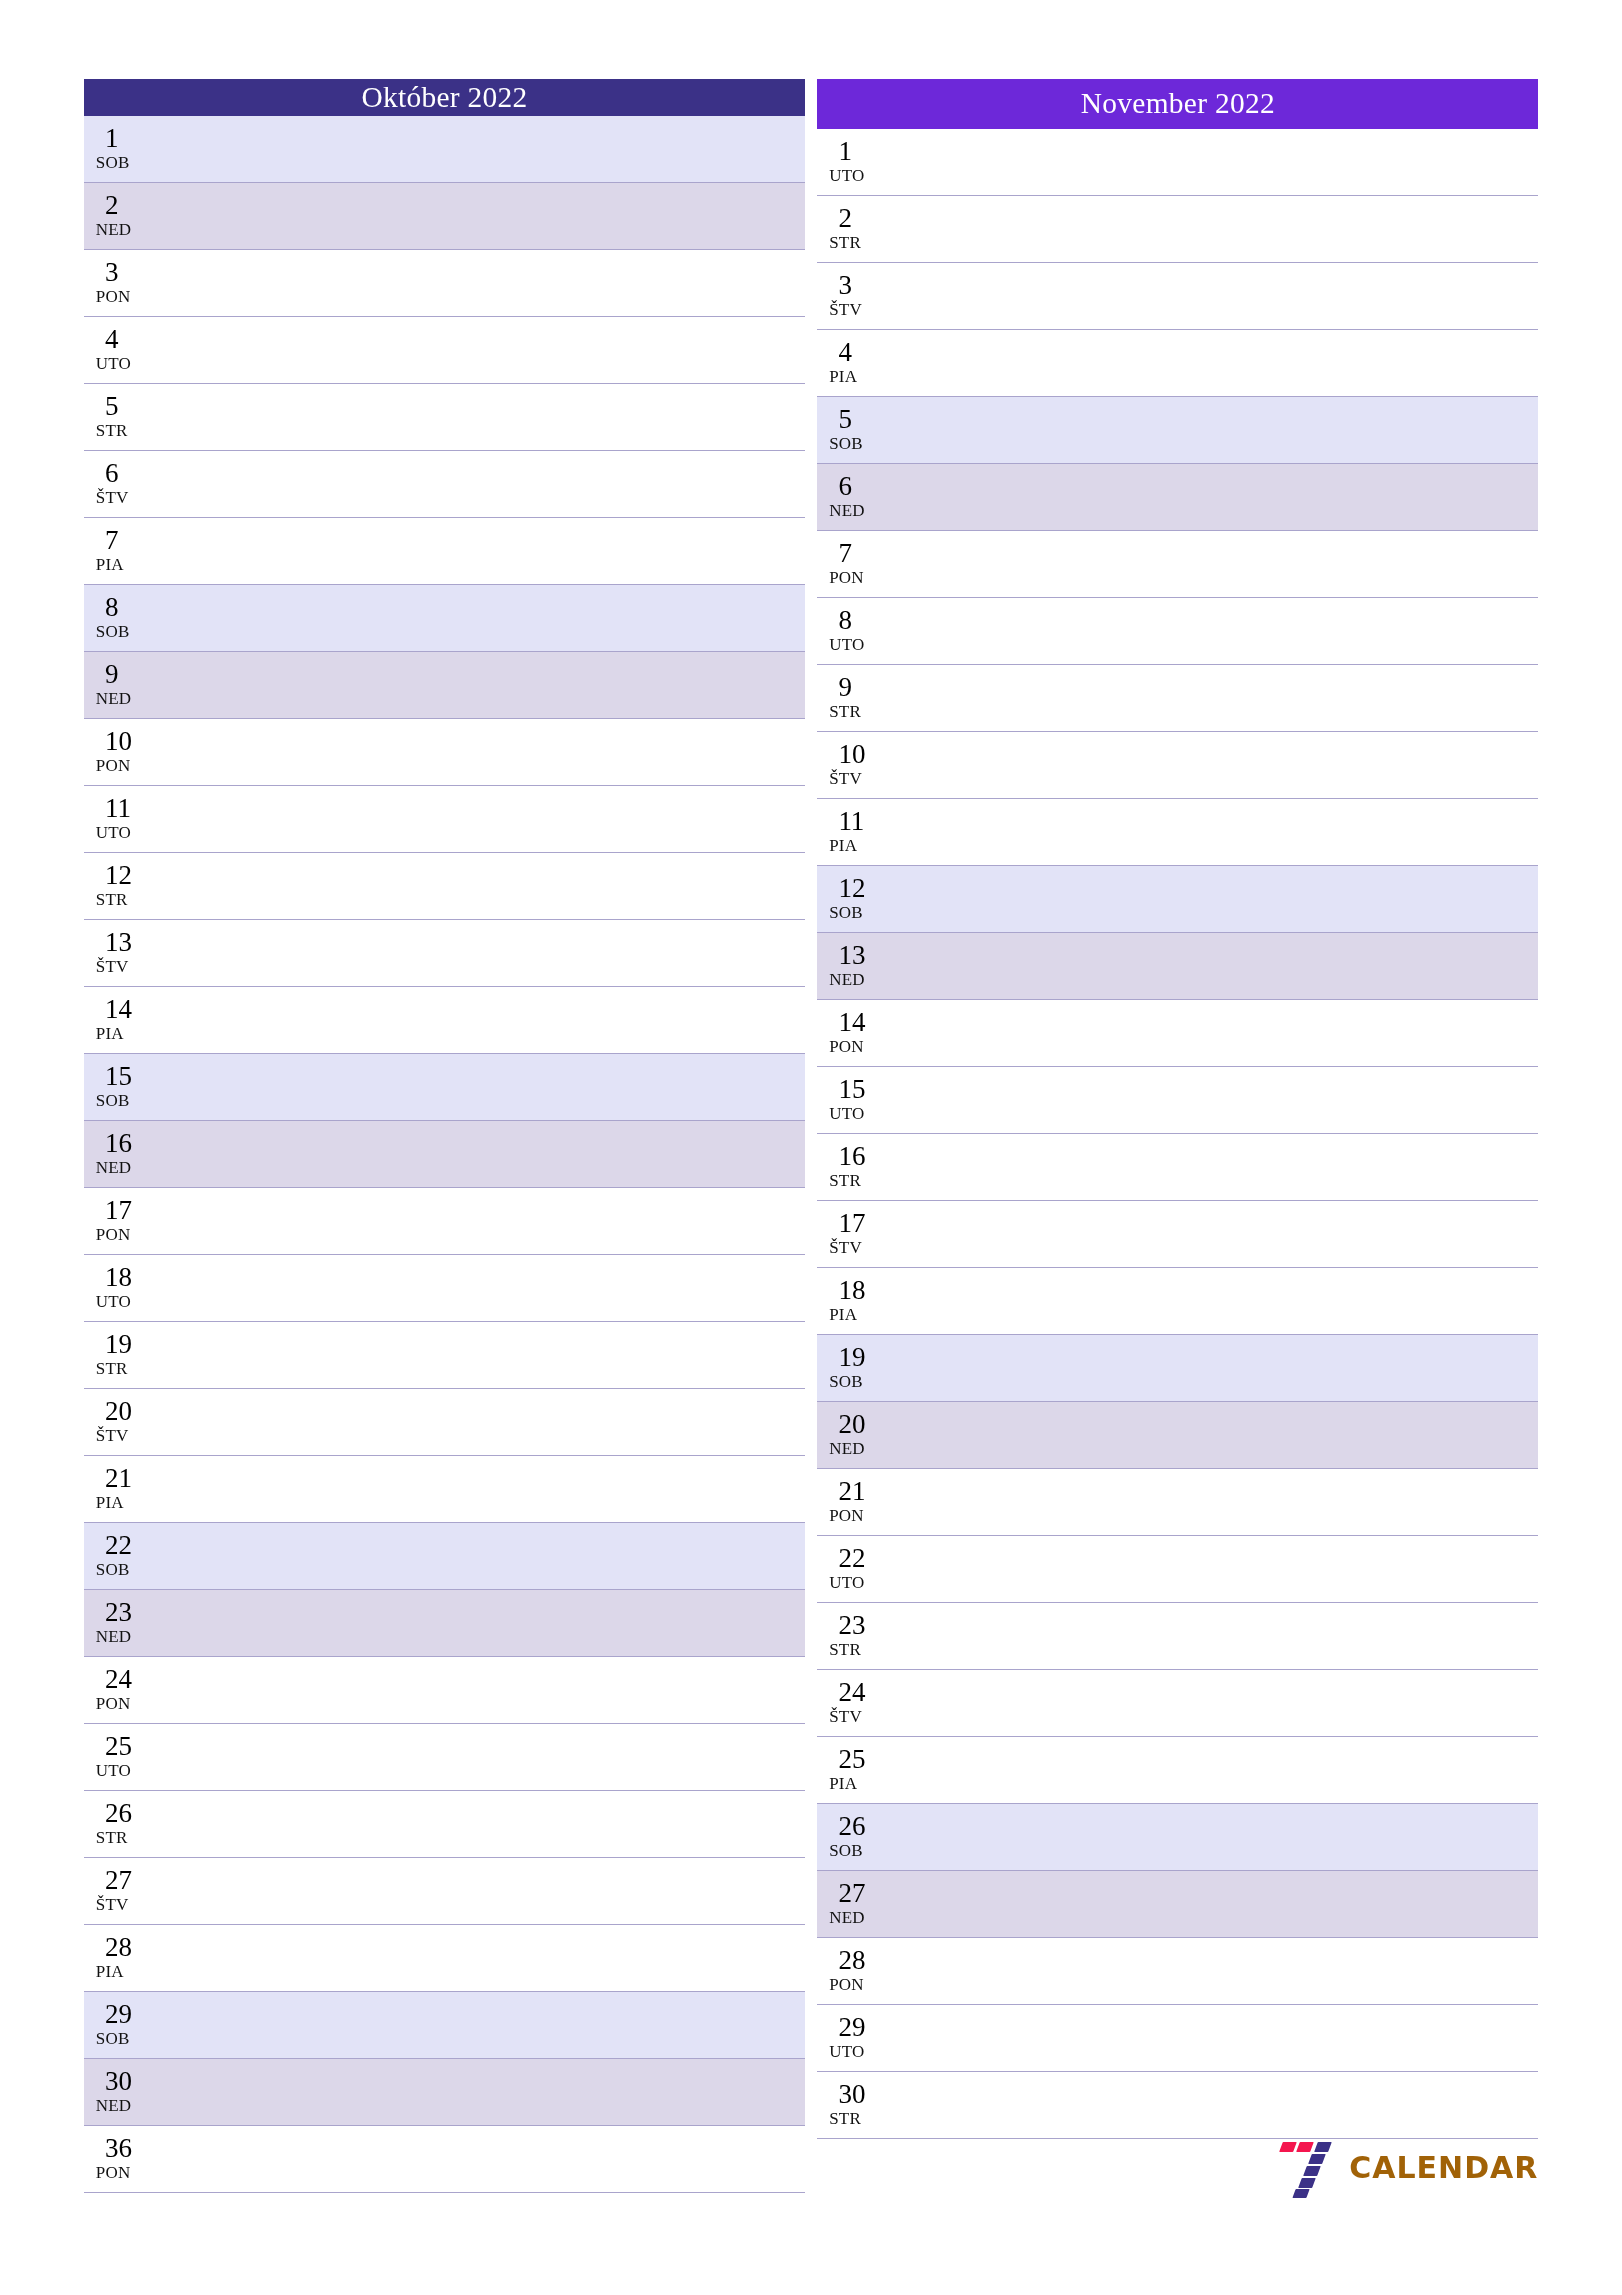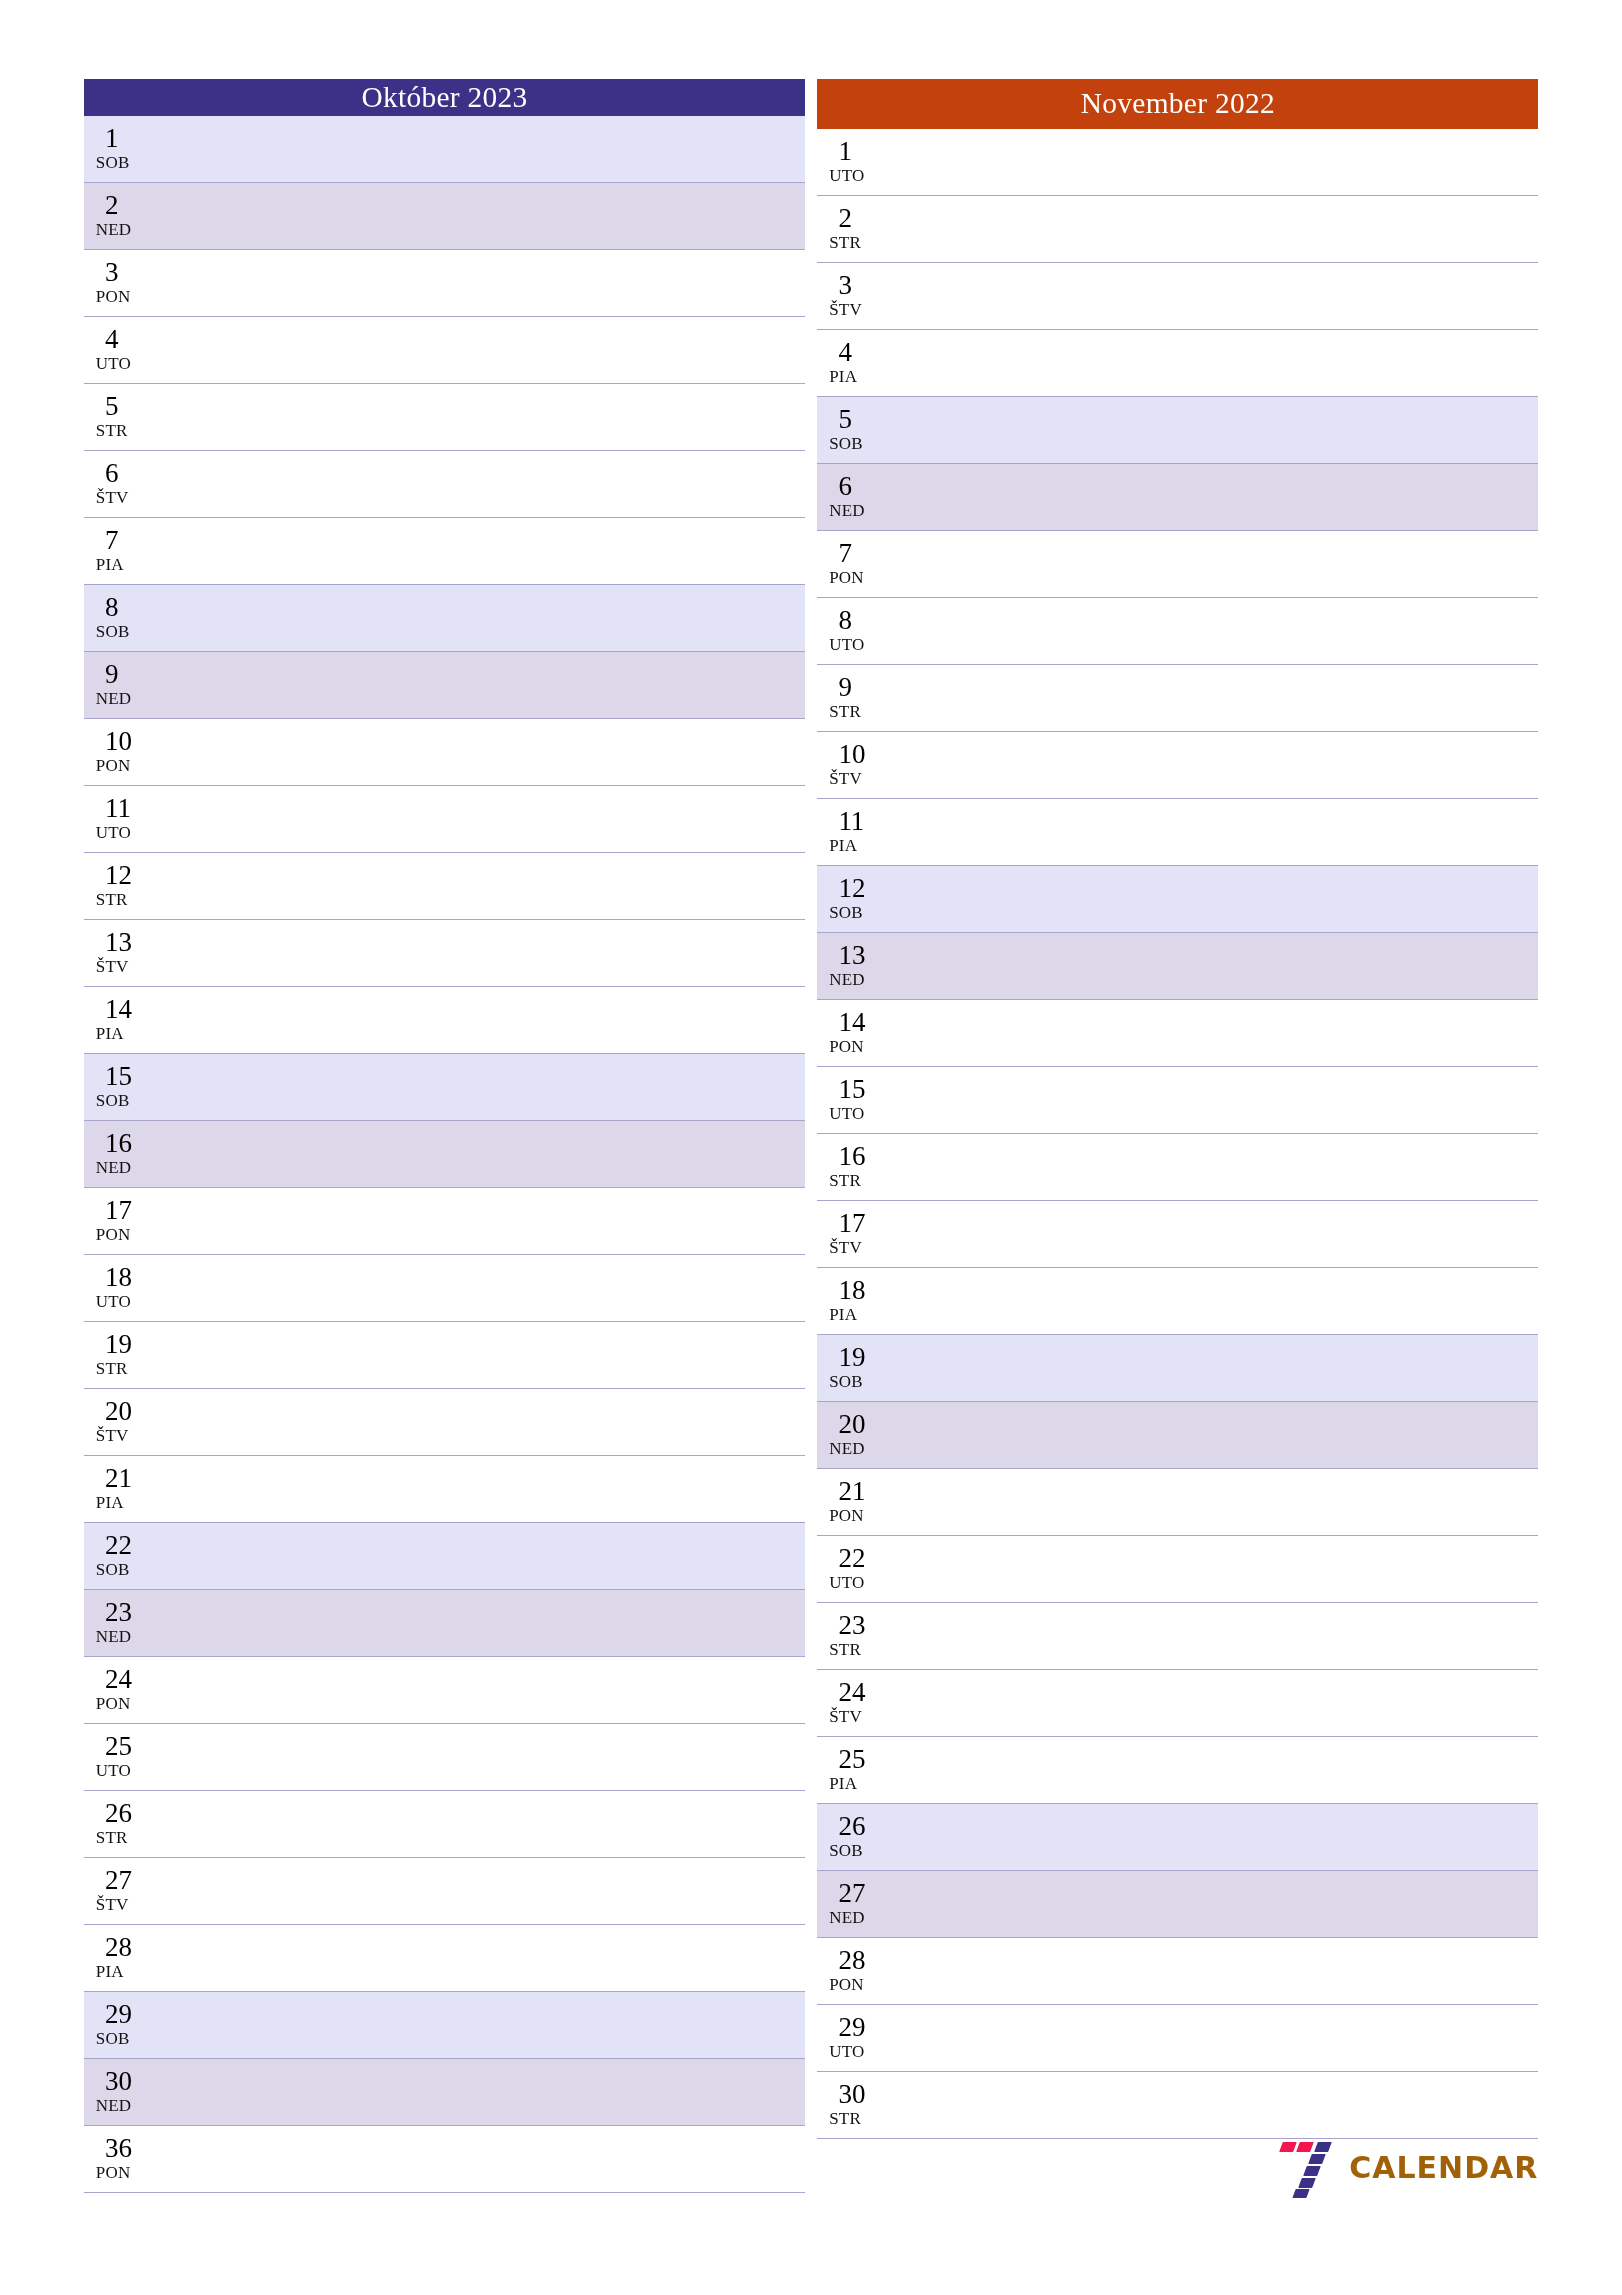--- a/index.html
+++ b/index.html
@@ -117,21 +117,21 @@
     color: #2b2b30;
     line-height: 1;
   }
 </style>
 </head>
 <body>
 
 <div class="planner">
 
   <div class="month-col">
-    <div class="month-header" style="background: rgb(59, 49, 135); color: rgb(255, 255, 255);">Október 2023</div>
+    <div class="month-header" style="background: rgb(59, 49, 135); color: rgb(255, 255, 255);">Október 2022</div>
     <div class="days-list">
         <div class="day-row sat" style="border-bottom-color: rgb(169, 164, 204); background: rgb(226, 227, 247);">
           <span class="day-num">1</span>
           <span class="day-wd">SOB</span>
         </div>
         <div class="day-row sun" style="border-bottom-color: rgb(169, 164, 204); background: rgb(220, 215, 233);">
           <span class="day-num">2</span>
           <span class="day-wd">NED</span>
         </div>
         <div class="day-row" style="border-bottom-color: rgb(169, 164, 204); background: rgb(255, 255, 255);">
@@ -247,21 +247,21 @@
           <span class="day-wd">NED</span>
         </div>
         <div class="day-row" style="border-bottom-color: rgb(169, 164, 204); background: rgb(255, 255, 255);">
           <span class="day-num">36</span>
           <span class="day-wd">PON</span>
         </div>
       </div>
   </div>
 
   <div class="month-col">
-    <div class="month-header" style="background: #c2410c; color: rgb(255, 255, 255);">November 2022</div>
+    <div class="month-header" style="background: #6d28d9; color: rgb(255, 255, 255);">November 2022</div>
     <div class="days-list">
         <div class="day-row" style="border-bottom-color: rgb(169, 164, 204); background: rgb(255, 255, 255);">
           <span class="day-num">1</span>
           <span class="day-wd">UTO</span>
         </div>
         <div class="day-row" style="border-bottom-color: rgb(169, 164, 204); background: rgb(255, 255, 255);">
           <span class="day-num">2</span>
           <span class="day-wd">STR</span>
         </div>
         <div class="day-row" style="border-bottom-color: rgb(169, 164, 204); background: rgb(255, 255, 255);">

